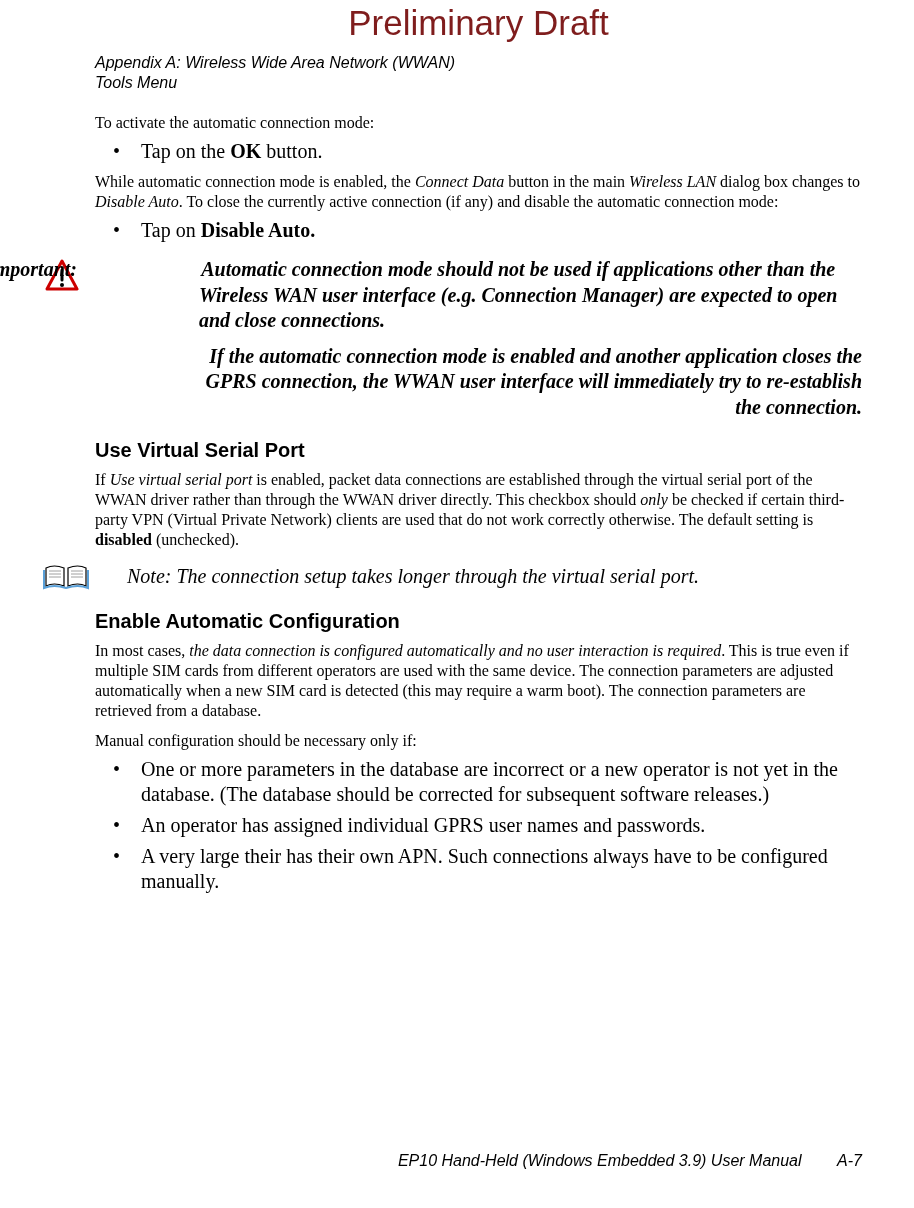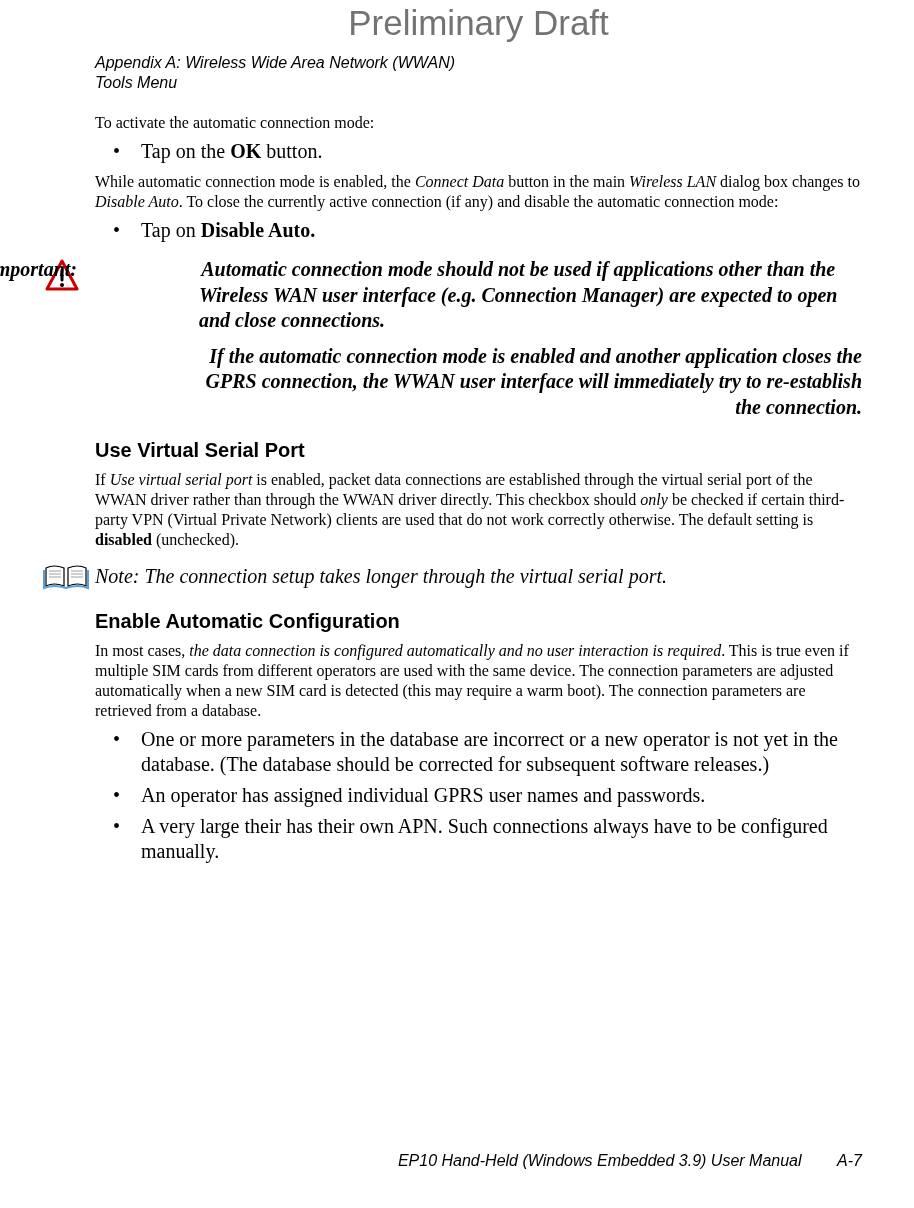--- a/index.html
+++ b/index.html
@@ -14,21 +14,21 @@
     box-sizing: border-box;
   }
   .page {
     padding: 0 52px 0 95px;
     box-sizing: border-box;
   }
   .watermark {
     text-align: center;
     font-family: Arial, Helvetica, sans-serif;
     font-size: 35px;
-    color: #737373;
+    color: #7f1d1d;
     font-weight: 400;
     margin-top: 3px;
     margin-bottom: 0;
   }
   .running-head {
     text-align: left;
     font-style: italic;
     font-family: "Trebuchet MS", "Lucida Sans", sans-serif;
     font-size: 16px;
     line-height: 1.25;
@@ -81,20 +81,21 @@
   }
   .callout .label {
     display: inline-block;
     min-width: 104px;
     vertical-align: top;
   }
   .note-callout {
     display: flex;
     align-items: flex-start;
     margin: 12px 0 18px -58px;
+    gap: 32px;
   }
   .note-callout .icon {
     flex: 0 0 58px;
     display: flex;
     justify-content: center;
     padding-top: 0;
   }
   .note-callout .text {
     flex: 1;
     font-size: 20px;
@@ -191,20 +192,21 @@
       <span>Note:</span><span> The connection setup takes longer through the virtual serial port.</span>
     </div>
   </div>
 
   <div class="subhead">Enable Automatic Configuration</div>
 
   <p class="body-text">
     <span>In most cases, </span><span class="em">the data connection is configured automatically and no user interaction is required</span><span>. This is true even if multiple SIM cards from different operators are used with the same device. The connection parameters are adjusted automatically when a new SIM card is detected (this may require a warm boot). The connection parameters are retrieved from a database.</span>
   </p>
 
+  <p class="body-text spaced">Manual configuration should be necessary only if:</p>
 
   <ul class="bullets">
     <li>One or more parameters in the database are incorrect or a new operator is not yet in the database. (The database should be corrected for subsequent software releases.)</li>
     <li>An operator has assigned individual GPRS user names and passwords.</li>
     <li>A very large their has their own APN. Such connections always have to be configured manually.</li>
   </ul>
 
 </div>
 
 <div class="footer">

